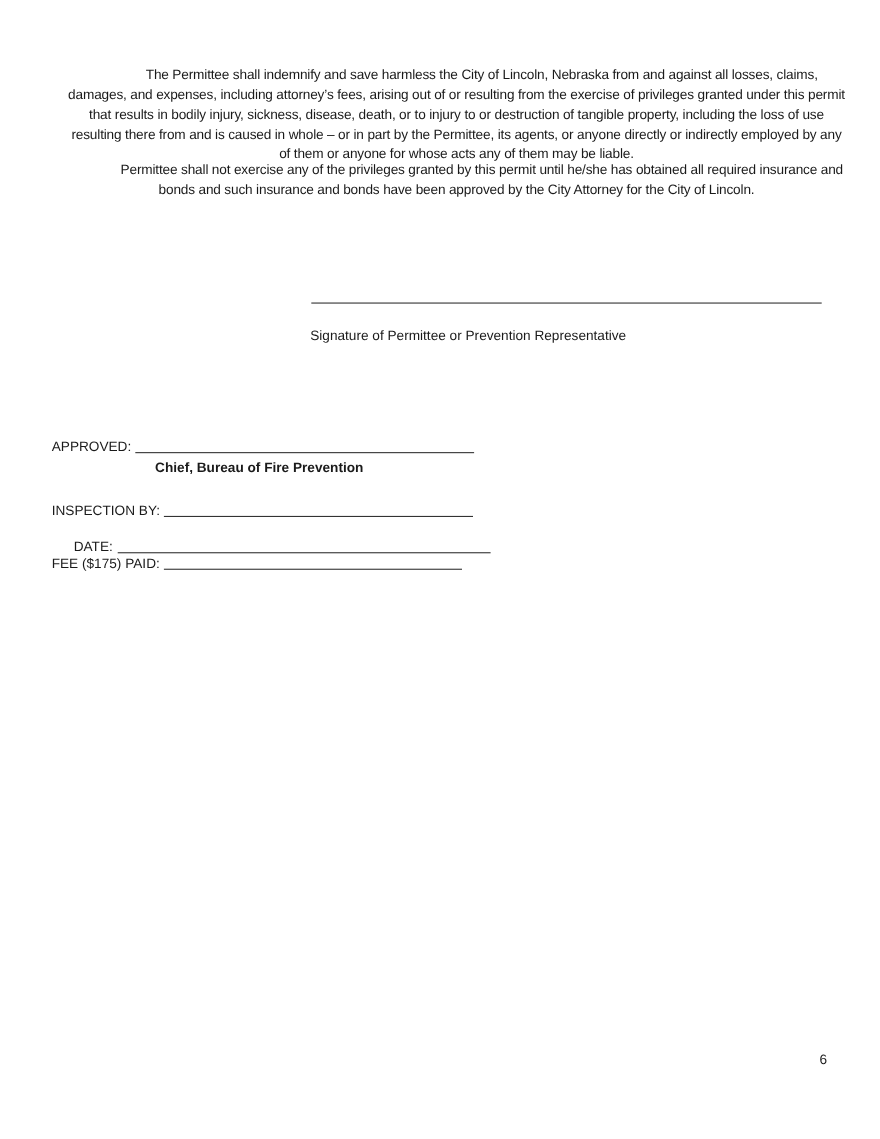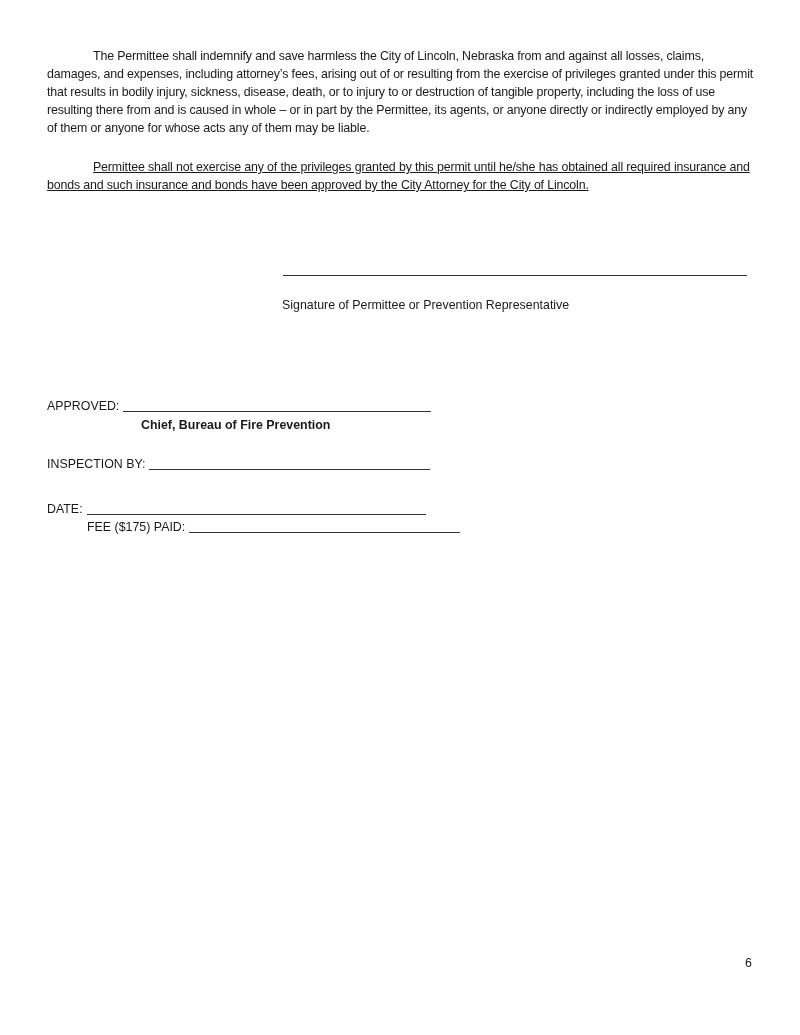--- a/index.html
+++ b/index.html
@@ -14,29 +14,30 @@
       overflow: hidden;
       font-family: "Liberation Sans", sans-serif;
       color: #1a1a1a;
       font-size: 12.4px;
     }
     .para {
       position: absolute;
       left: 47px;
       width: 712px;
       line-height: 18px;
-      margin: 0;
+      margin: 12px;
       letter-spacing: -0.15px;
+      text-align: center;
     }
     .para .indent {
       display: inline-block;
       width: 46px;
     }
     #p1 { top: 47px; }
-    #p2 { top: 158px; text-decoration: underline; }
+    #p2 { top: 133px; }
     .sig-line {
       position: absolute;
       left: 283px;
       top: 275px;
       width: 464px;
       border-bottom: 1.2px solid #333;
     }
     .sig-label {
       position: absolute;
       left: 282px;
@@ -57,23 +58,23 @@
     .field .blank {
       border-bottom: 1.2px solid #333;
       height: 13px;
       margin-left: 4px;
       margin-bottom: 3px;
     }
     #f-approved { top: 397px; }
     #f-approved .blank { width: 308px; }
     #f-inspection { top: 455px; }
     #f-inspection .blank { width: 281px; }
-    #f-date { top: 500px; }
+    #f-date { top: 488px; margin-left: 20px; }
     #f-date .blank { width: 339px; }
-    #f-fee { top: 518px; margin-left: 40px; }
+    #f-fee { top: 503px; }
     #f-fee .blank { width: 271px; }
     .approved-sub {
       position: absolute;
       left: 141px;
       top: 416px;
       line-height: 18px;
       font-weight: bold;
     }
     .page-number {
       position: absolute;

